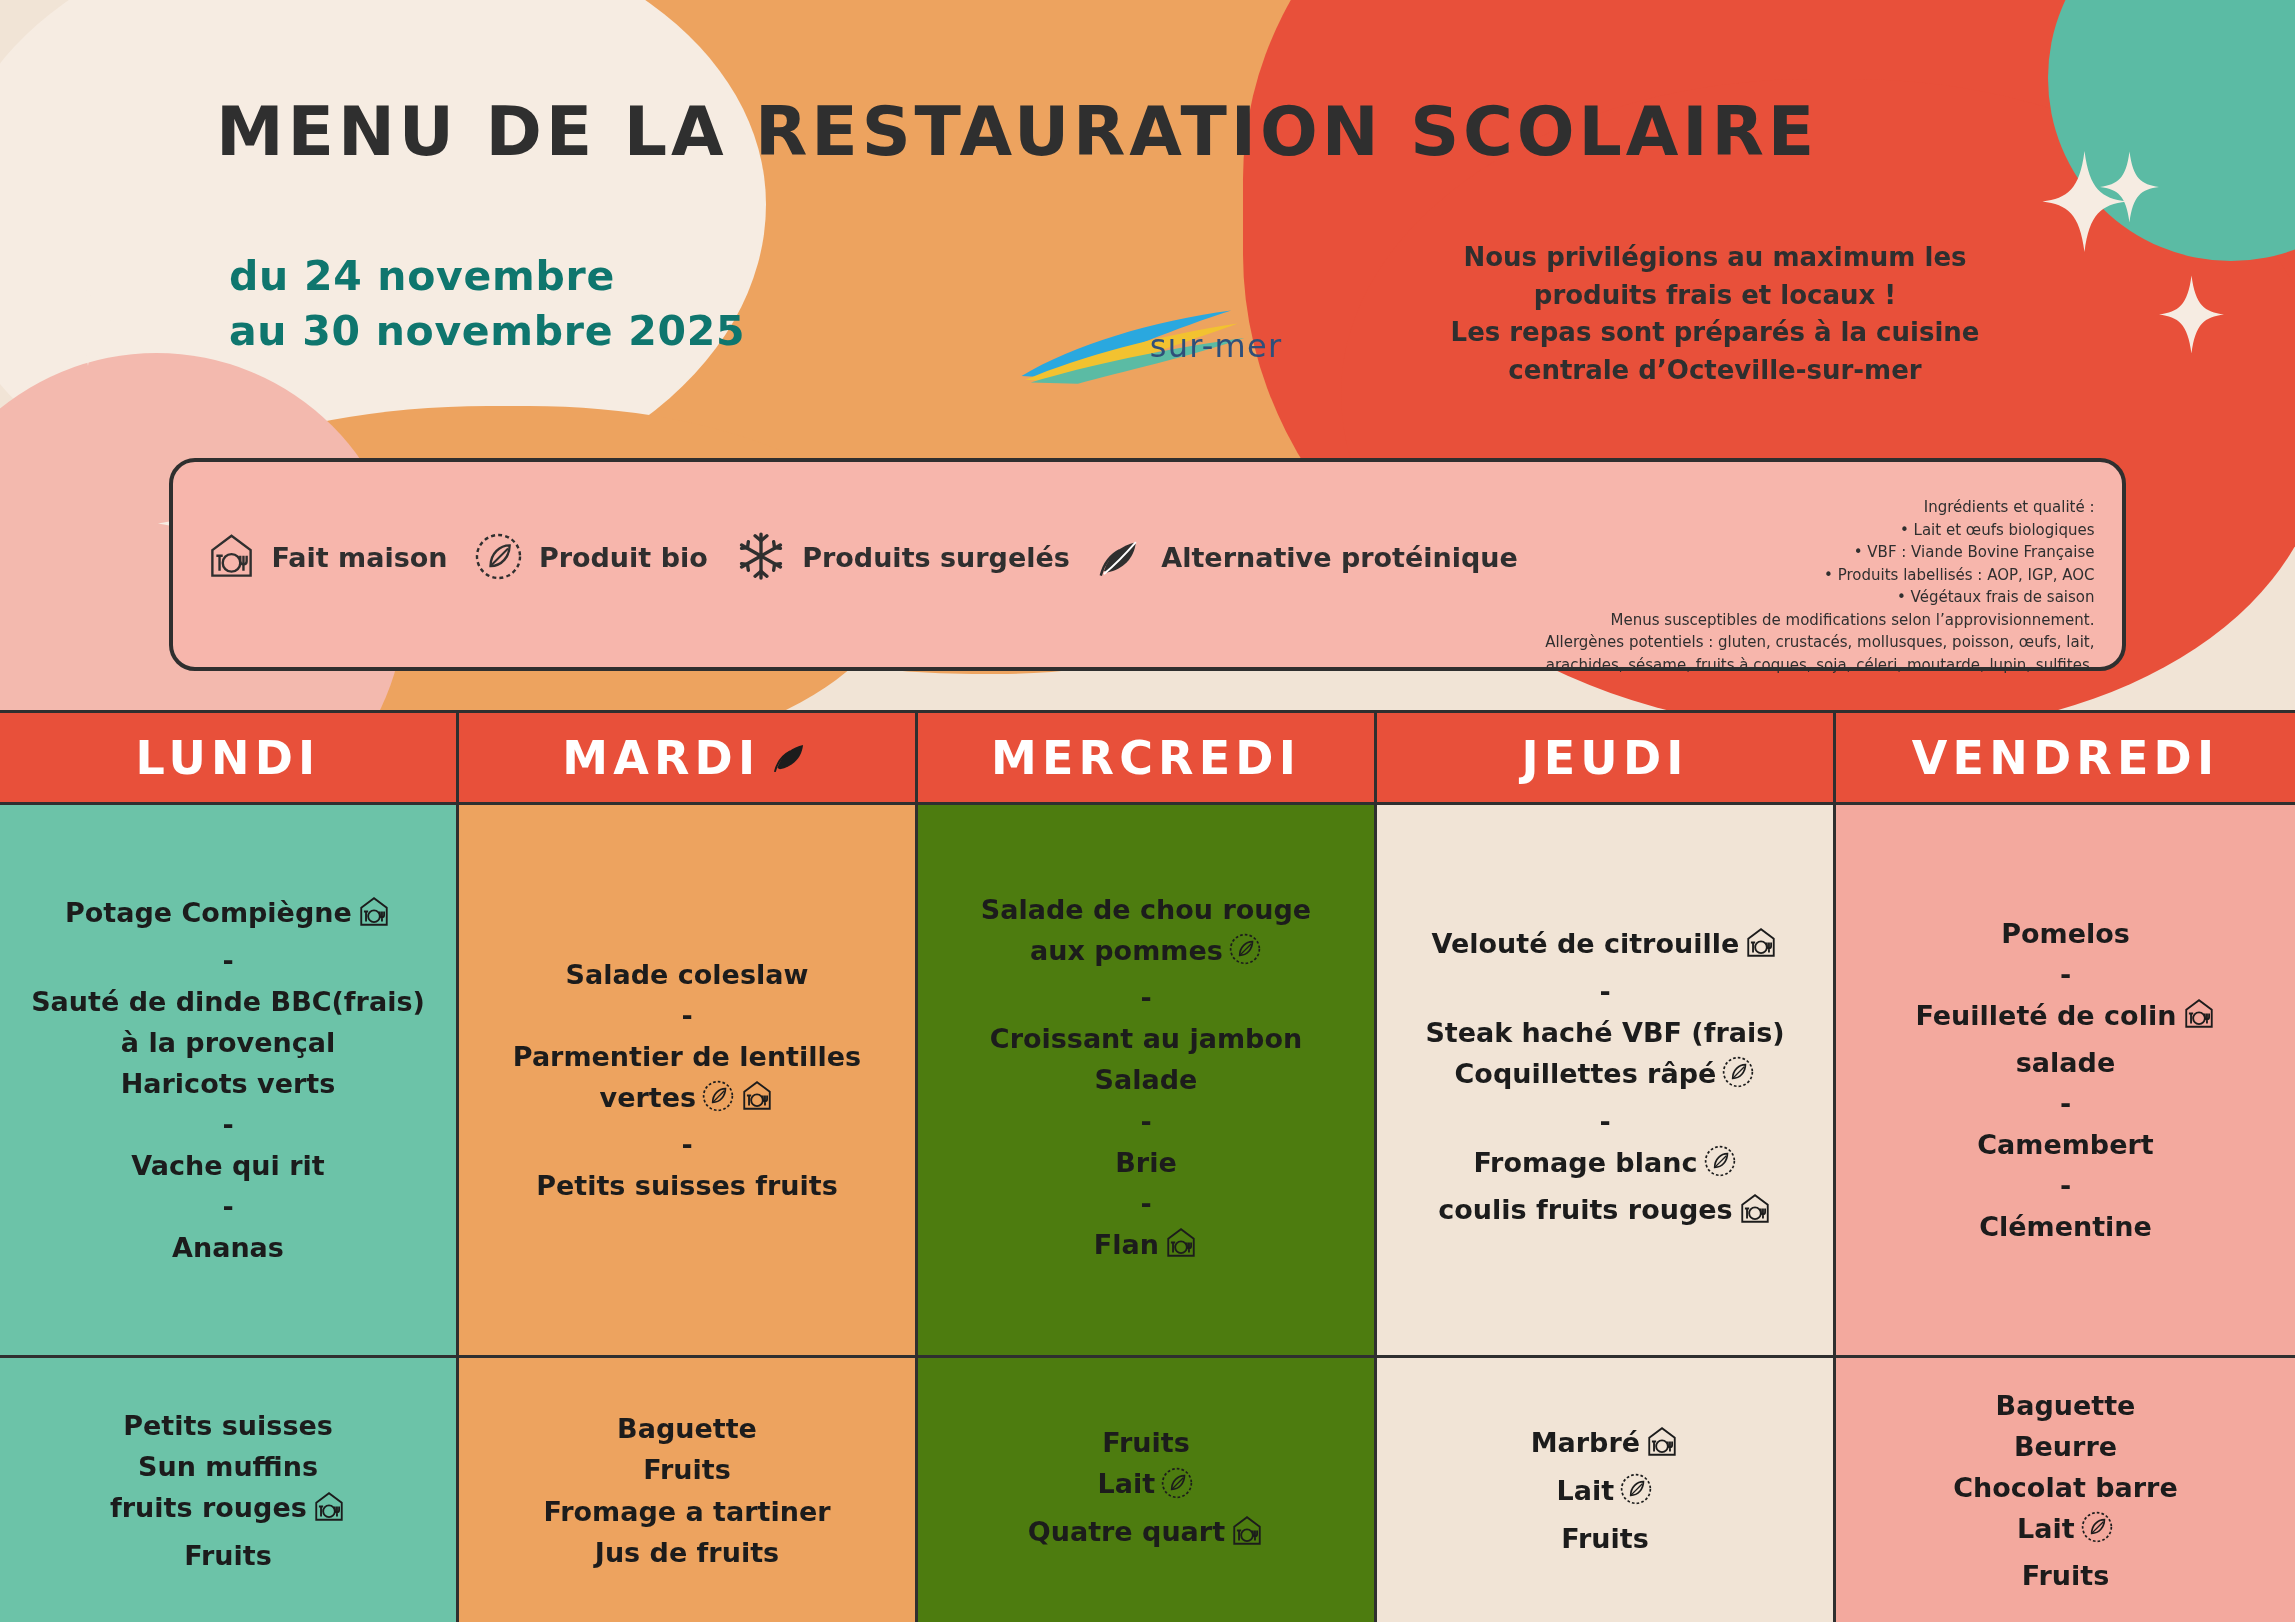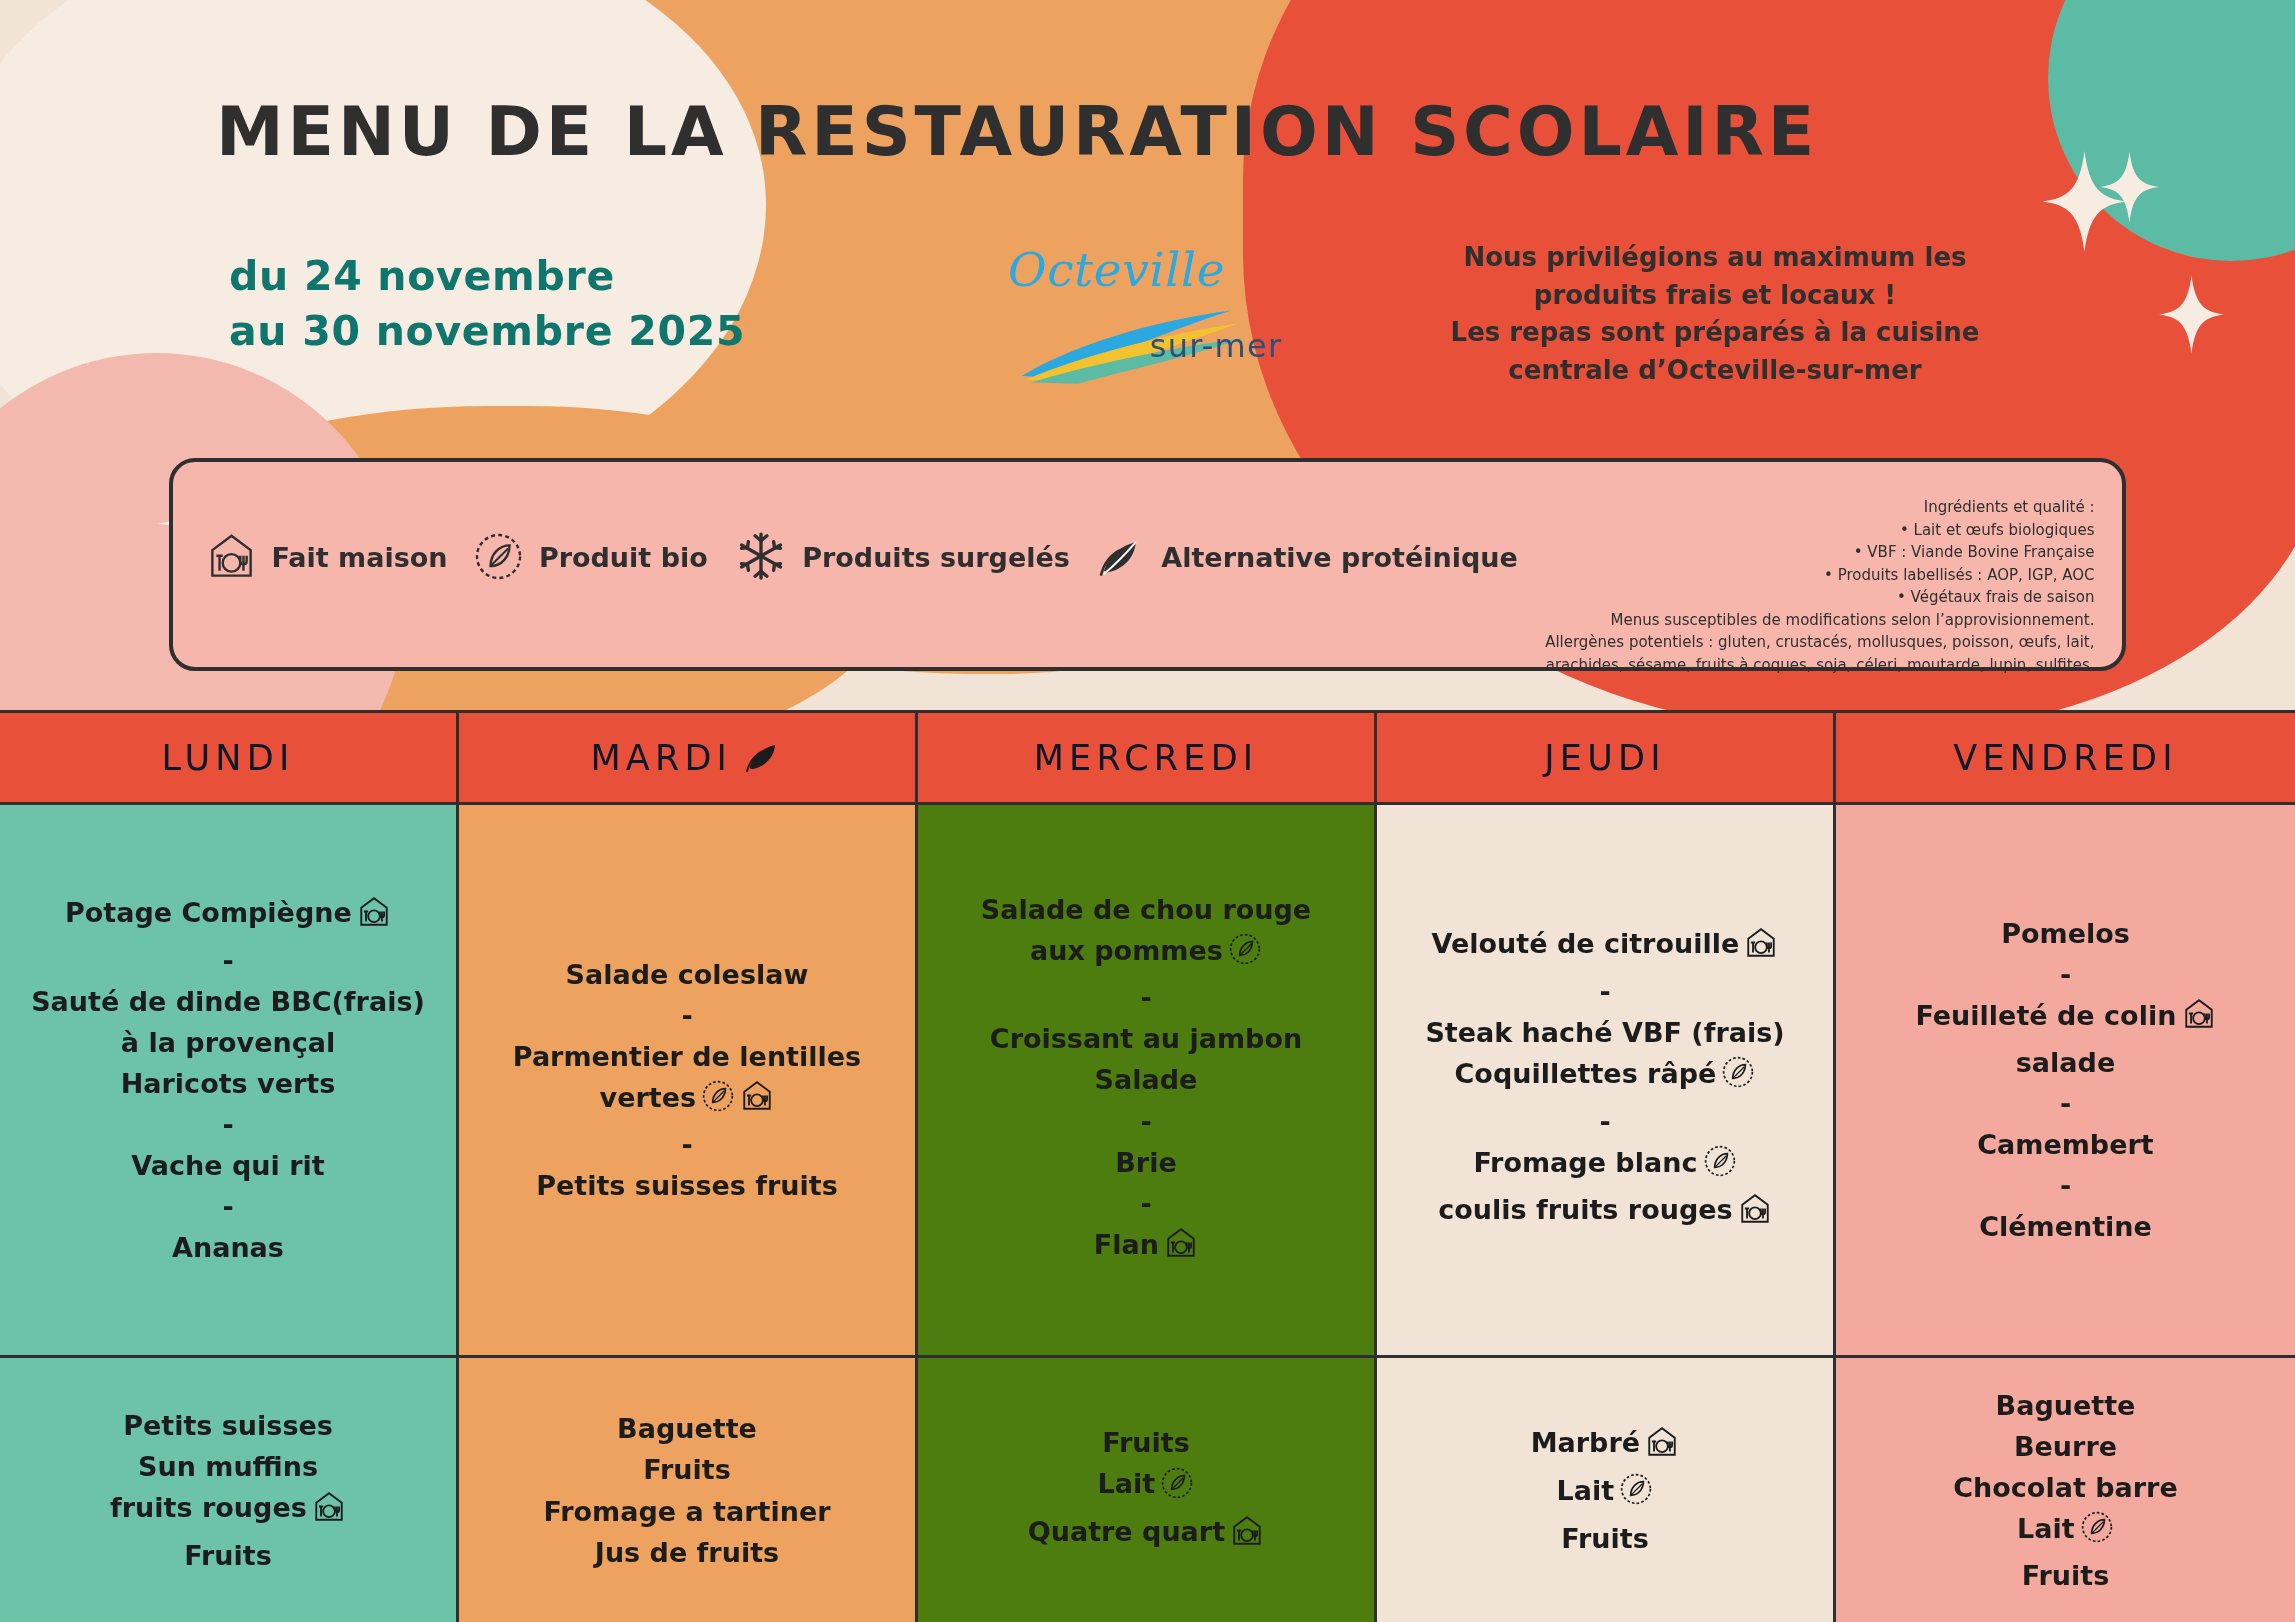--- a/index.html
+++ b/index.html
@@ -205,24 +205,24 @@
     height: 92px;
     background: #e8503a;
     border-bottom: 3.9px solid #2f2f2f;
     display: flex;
     align-items: center;
     justify-content: center;
     gap: 10.5px;
     box-sizing: border-box;
   }
   .day-head .dname {
-    font-size: 35px;
+    font-size: 46px;
     letter-spacing: 5.2px;
-    font-weight: 400;
-    color: #0f172a;
+    font-weight: 700;
+    color: #ffffff;
   }
   .cell {
     flex: 1;
     display: flex;
     align-items: center;
     justify-content: center;
     text-align: center;
     box-sizing: border-box;
     padding: 11.8px 15.7px;
   }
@@ -293,21 +293,20 @@
 
 <div class="header">
   <div class="main-title">MENU DE LA RESTAURATION SCOLAIRE</div>
 
   <div class="date-range">
     <div>du 24 novembre</div>
     <div>au 30 novembre 2025</div>
   </div>
 
   <div class="logo">
-    <div class="logo-word">Octeville</div>
     <div class="logo-swoosh">
       <svg width="262" height="79" viewBox="0 0 400 120">
         <path d="M10 108 C90 60 210 24 330 8 C250 34 150 72 80 112 Z" fill="#2aa8df"></path>
         <path d="M16 114 C100 78 220 46 340 28 C258 58 150 92 86 118 Z" fill="#f2c230"></path>
         <path d="M24 118 C110 92 230 66 350 50 C268 78 160 102 96 120 Z" fill="#5bbba4"></path>
       </svg>
     </div>
     <div class="logo-sub">sur-mer</div>
   </div>
 

